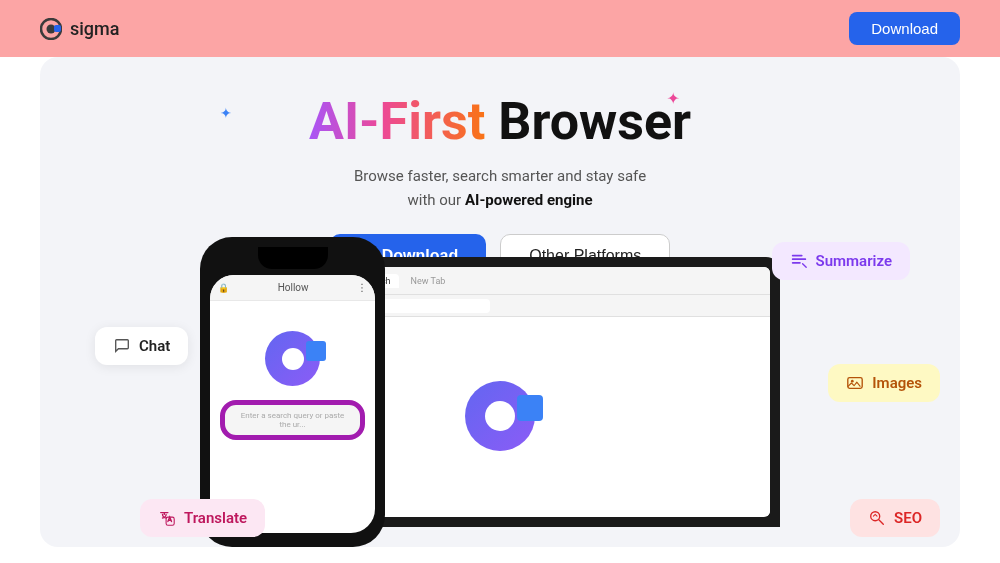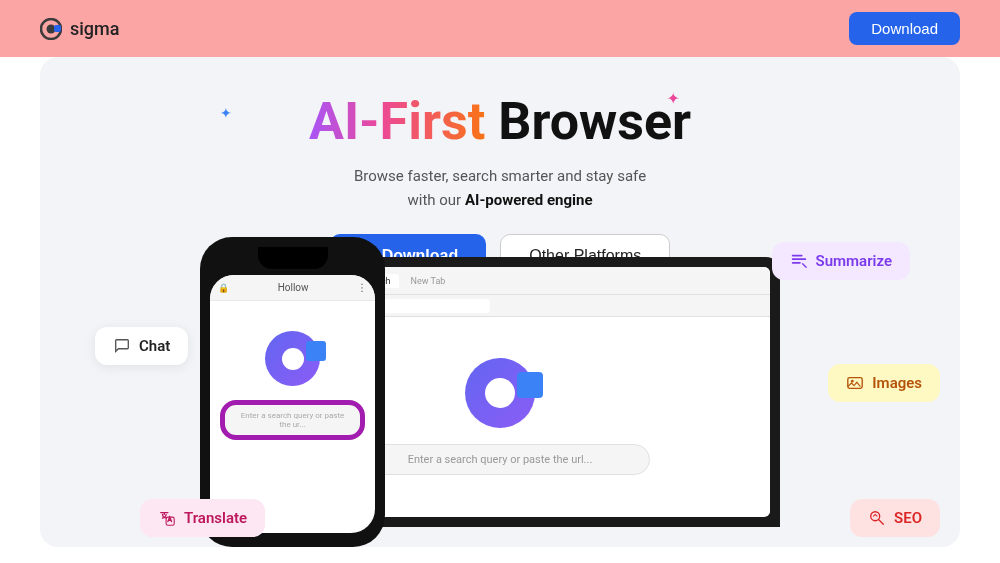--- a/index.html
+++ b/index.html
@@ -616,21 +616,20 @@
           <div class="browser-address-bar">
             <div class="address-input">google.com</div>
           </div>
 
           <div class="browser-content">
             <div class="sigma-logo-large">
               <div style="position:relative; display:inline-block;">
                 <div class="sigma-o"></div>
                 <div class="sigma-o-square"></div>
               </div>
-              <div class="search-bar-mock">Enter a search query or paste the url...</div>
             </div>
           </div>
         </div>
       </div>
     </div>
 
     <div class="phone">
       <div class="phone-notch"></div>
       <div class="phone-screen">
         <div class="phone-browser-bar">

